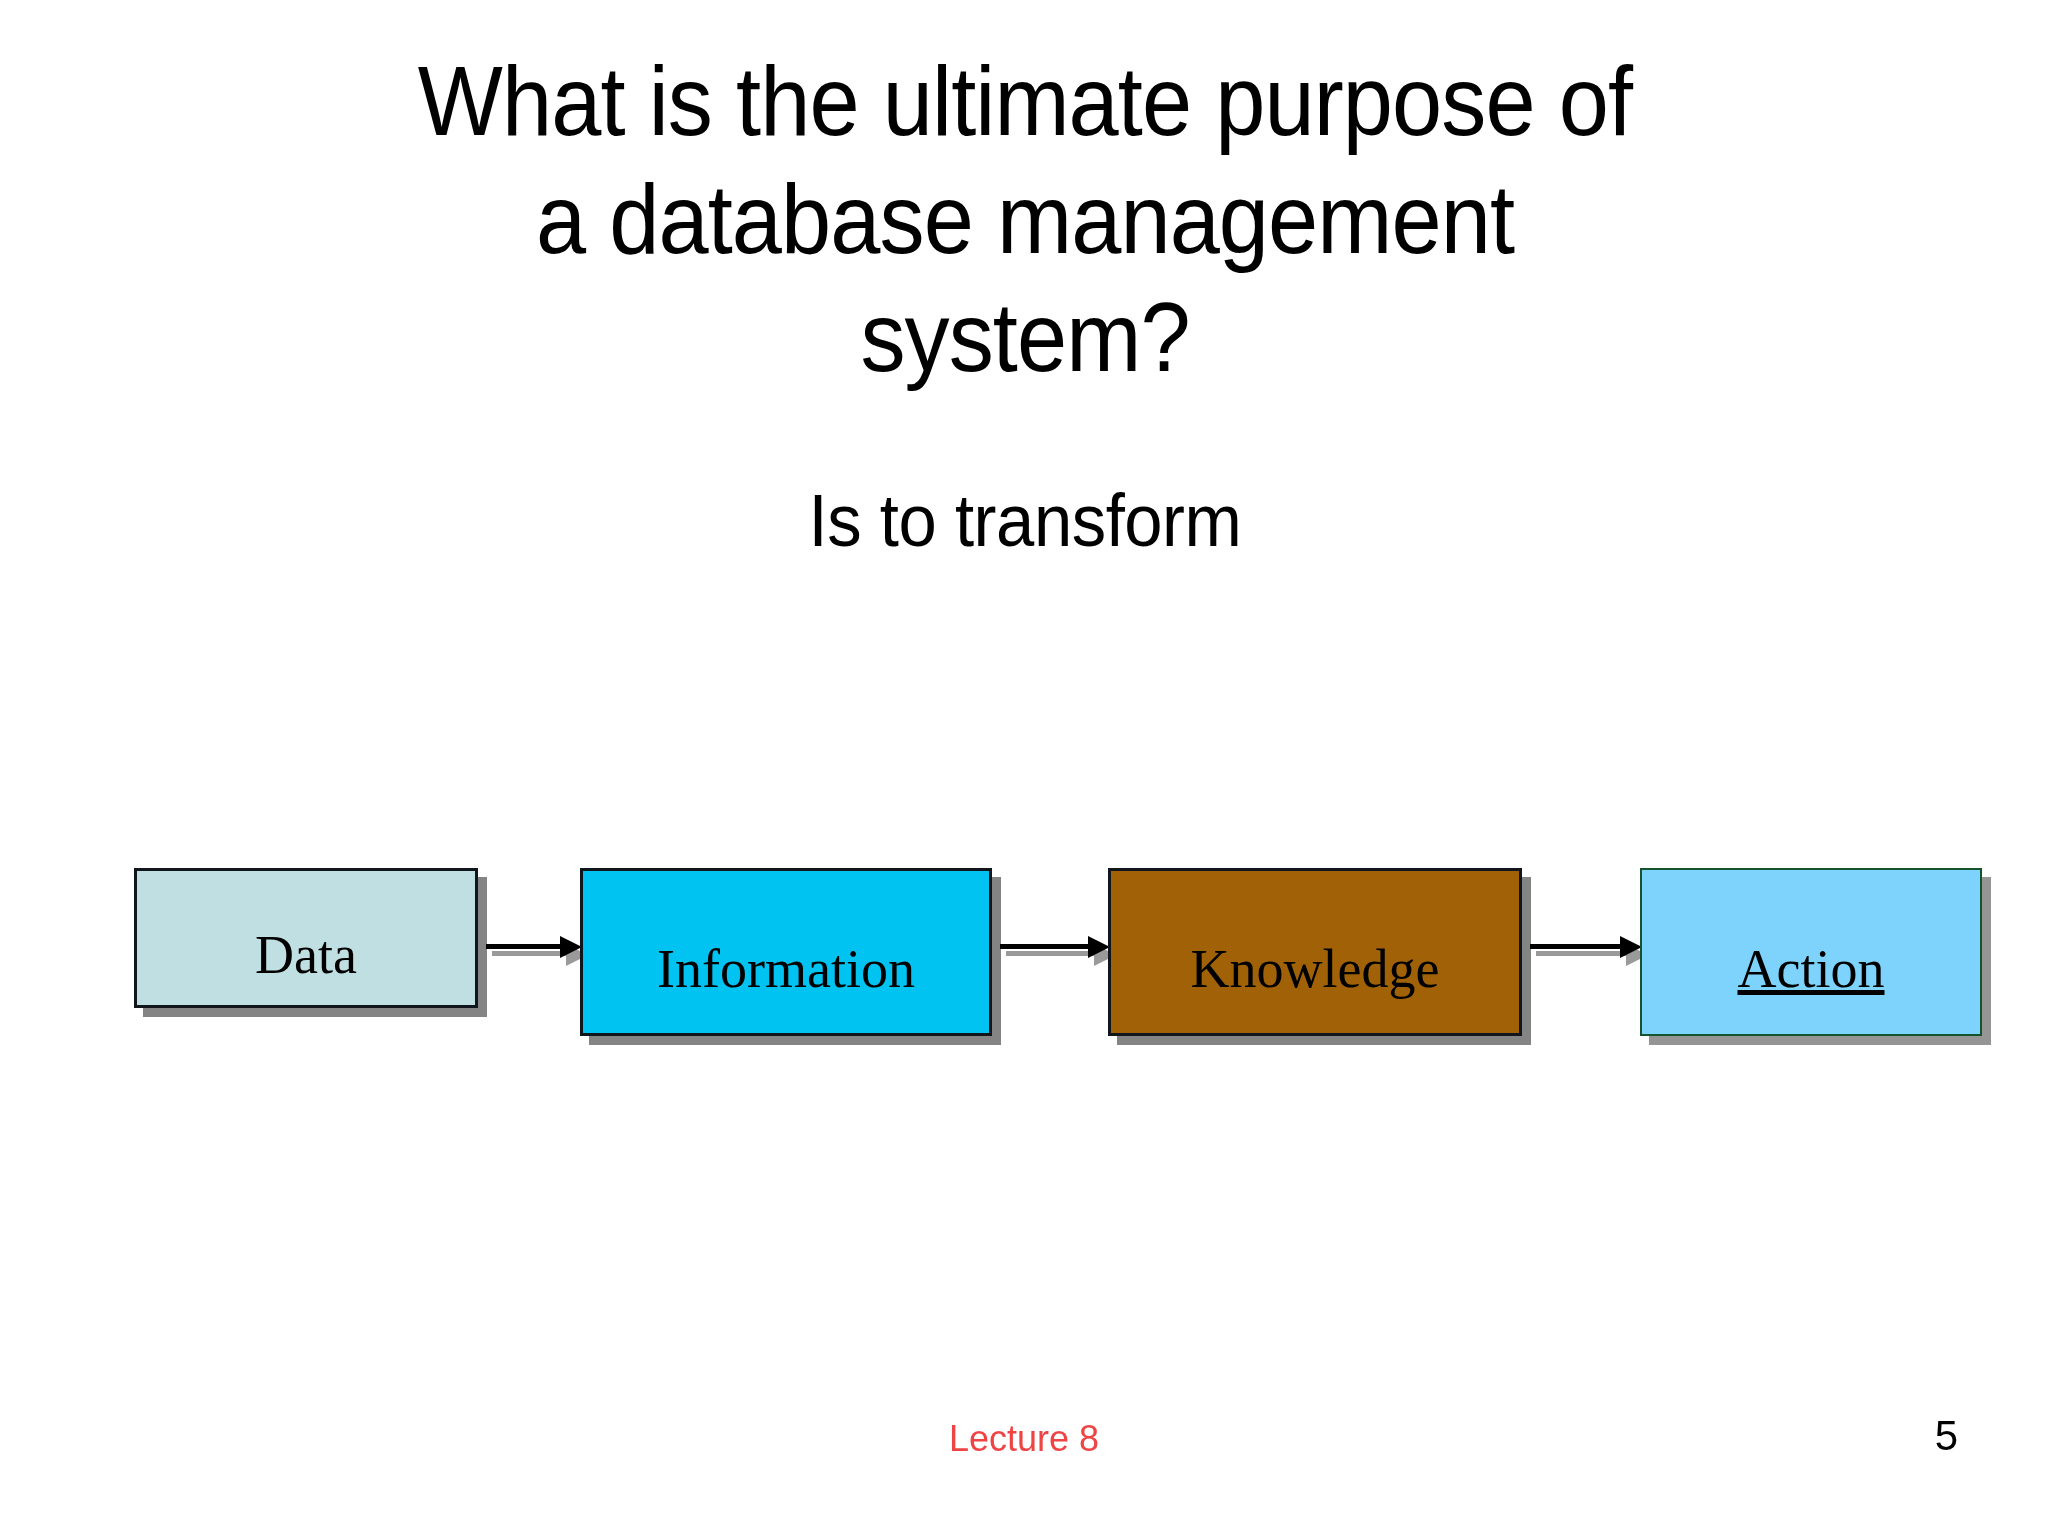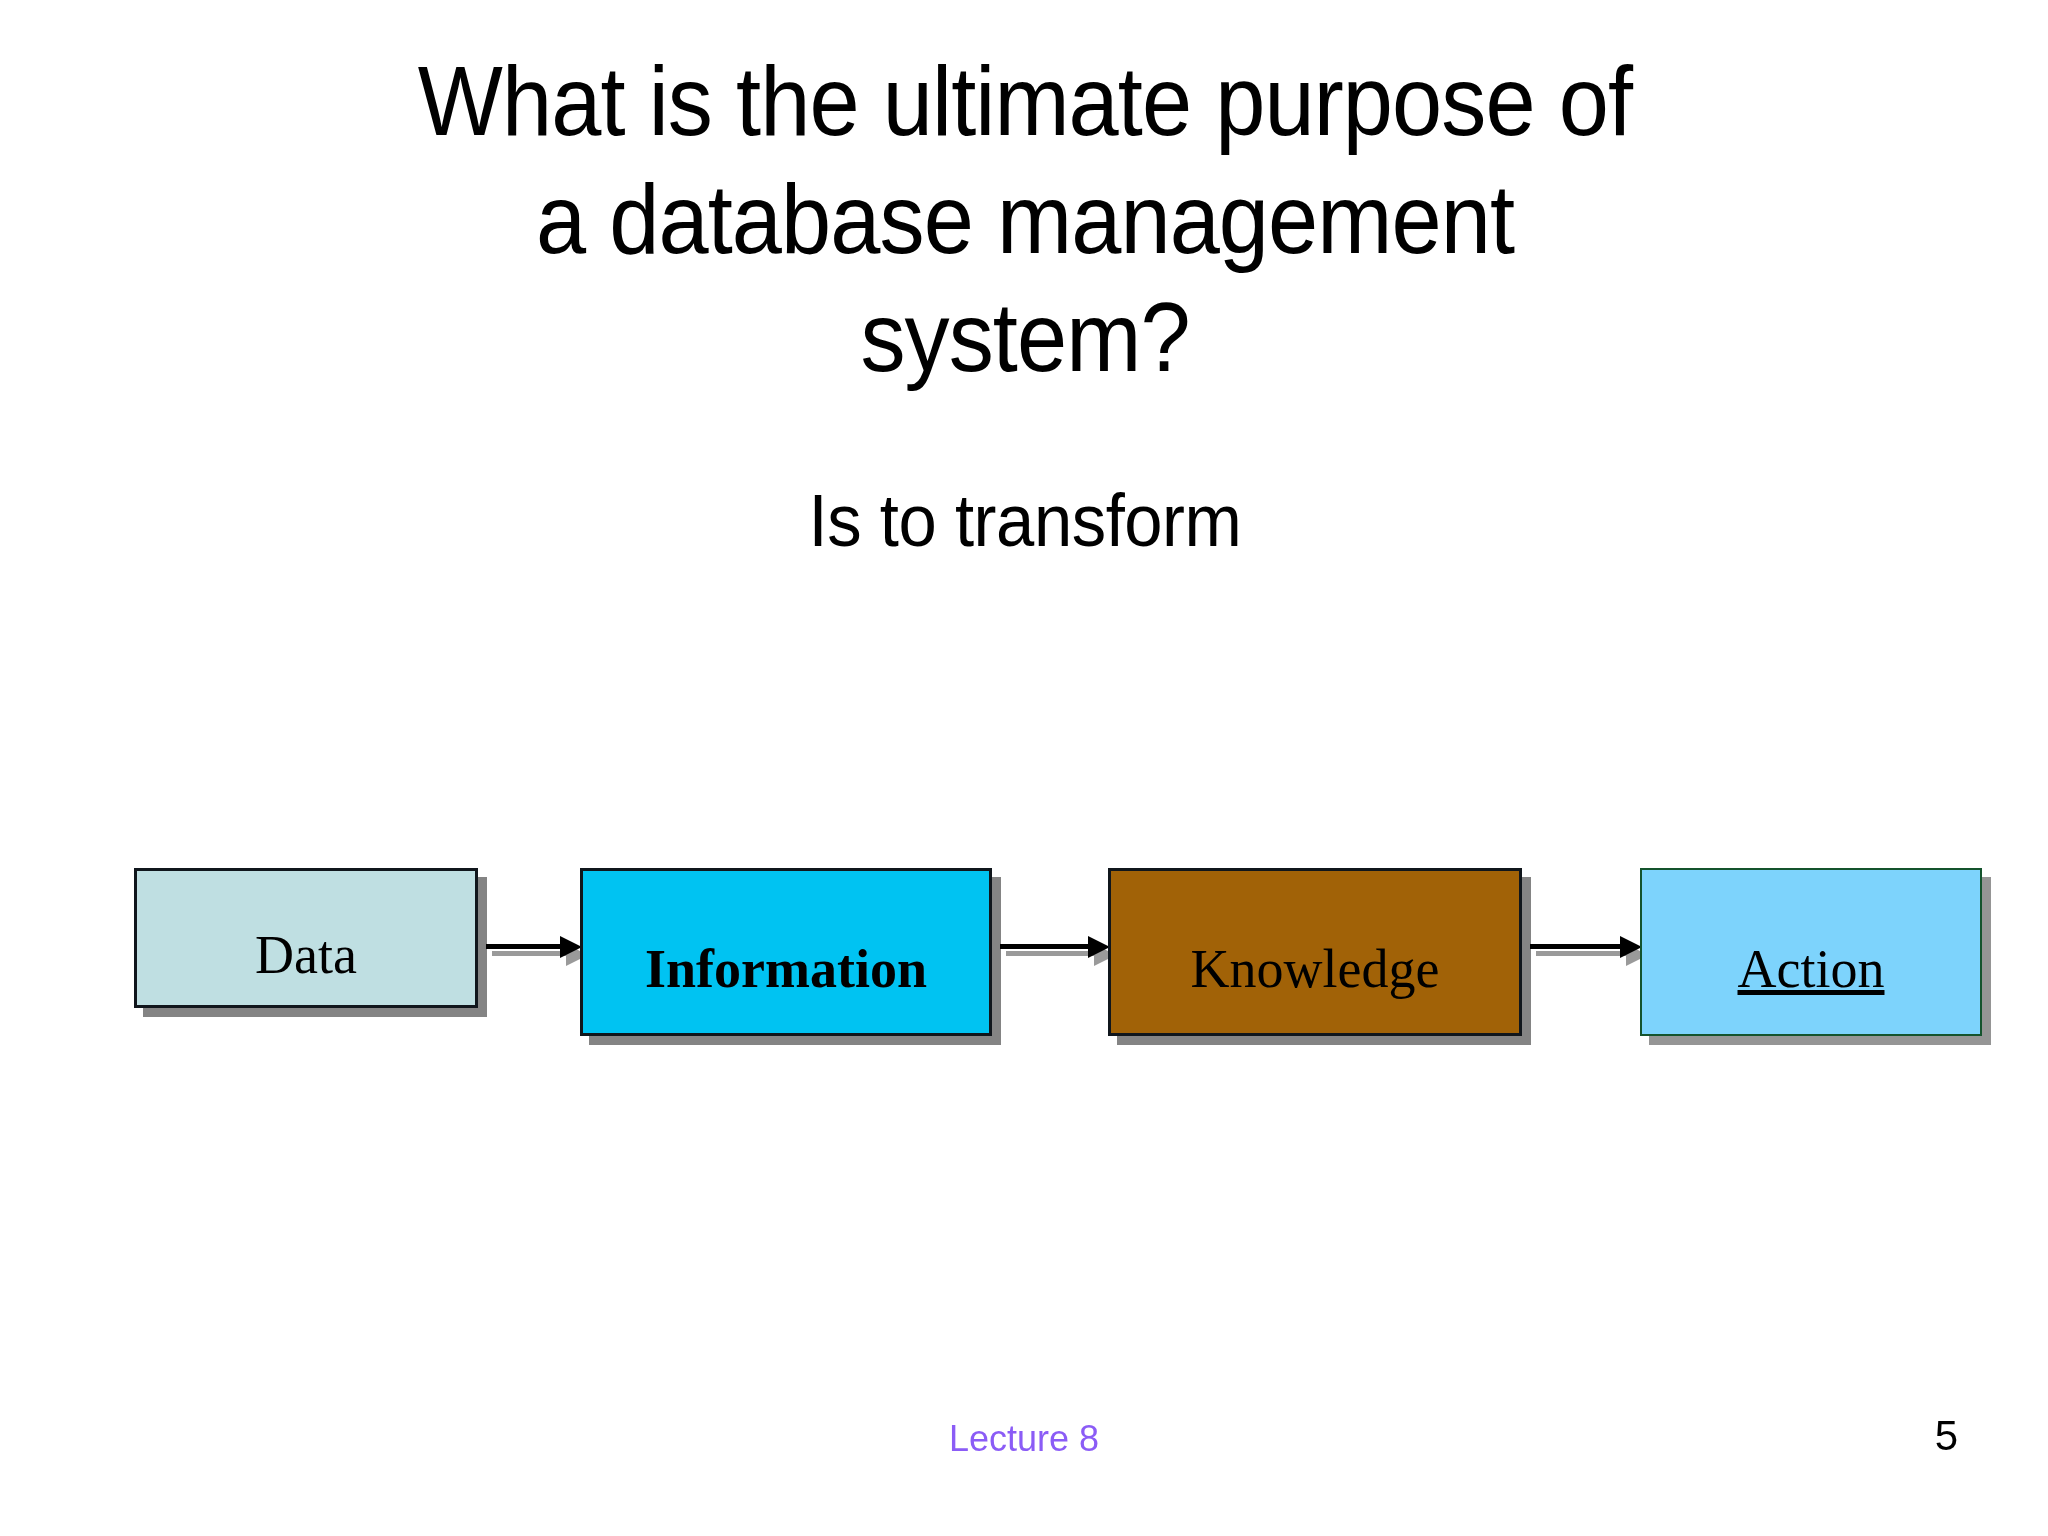--- a/index.html
+++ b/index.html
@@ -90,21 +90,20 @@
     left: 134px;  top: 868px;  width: 344px; height: 140px;
     background: #bfdfe2;
     border: 3px solid #10161c;
     box-shadow: 9px 9px 0 rgba(110,110,110,0.85);
   }
   .box-information {
     left: 580px;  top: 868px;  width: 412px; height: 168px;
     background: #00c3f2;
     border: 3px solid #10161c;
     box-shadow: 9px 9px 0 rgba(110,110,110,0.85);
-    font-weight: bold;
   }
   .box-knowledge {
     left: 1108px; top: 868px;  width: 414px; height: 168px;
     background: #a16207;
     border: 3px solid #10161c;
     box-shadow: 9px 9px 0 rgba(110,110,110,0.85);
   }
   .box-action {
     left: 1640px; top: 868px;  width: 342px; height: 168px;
     background: #7dd3fc;
@@ -179,21 +178,21 @@
 
   
   .footer-note {
     position: absolute;
     left: 0;
     top: 1418px;
     width: 2048px;
     text-align: center;
     font-family: "Liberation Sans", sans-serif;
     font-size: 36px;
-    color: #8b5cf6;
+    color: #ef4444;
   }
   .footer-page {
     position: absolute;
     right: 90px;
     top: 1412px;
     font-family: "Liberation Sans", sans-serif;
     font-size: 42px;
     color: #000000;
   }
 </style>

